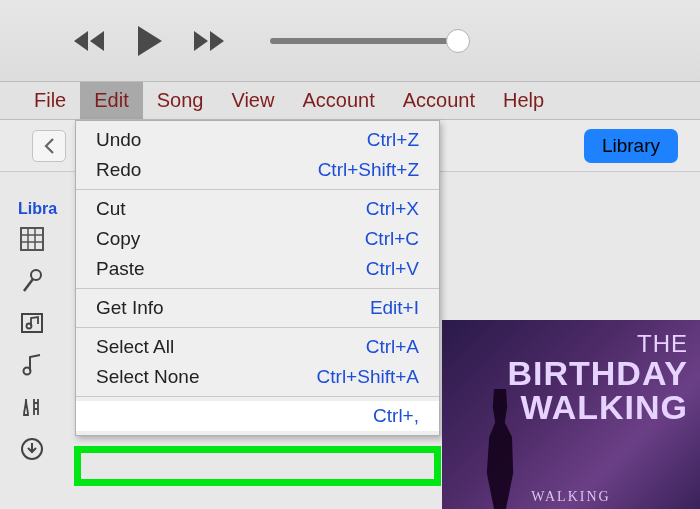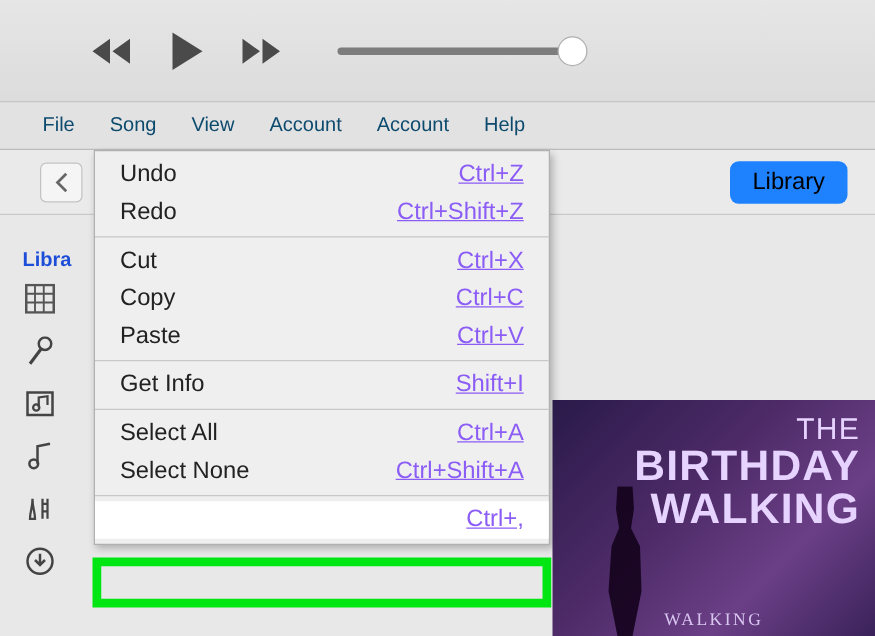--- a/index.html
+++ b/index.html
@@ -6,39 +6,39 @@
 body { width:700px; height:509px; overflow:hidden; background:#e8e8e8; position:relative; }
 
 
 .player { height:82px; background:linear-gradient(#e6e6e6,#dcdcdc); border-bottom:1px solid #bcbcbc; display:flex; align-items:center; padding-left:72px; gap:26px; }
 .pbtn { display:inline-flex; align-items:center; justify-content:center; color:#4a4a4a; }
 .slider { position:relative; width:188px; height:6px; background:#7d7d7d; border-radius:3px; margin-left:18px; }
 .slider .knob { position:absolute; right:-12px; top:-9px; width:24px; height:24px; background:#fff; border:1px solid #b0b0b0; border-radius:50%; }
 
 
 .menubar { height:38px; background:#e2e2e2; border-bottom:1px solid #bcbcbc; display:flex; align-items:stretch; padding-left:20px; }
-.menuitem { display:flex; align-items:center; padding:0 14px; font-size:16px; color:#0c4a6e; }
+.menuitem { display:flex; align-items:center; padding:0 14px; font-size:20px; color:#7f1d1d; }
 .menuitem.active { background:#a9a9a9; }
 
 
 .toolbar { height:52px; background:#eaeaea; border-bottom:1px solid #c9c9c9; display:flex; align-items:center; padding:0 22px 0 32px; }
 .backbtn { width:34px; height:32px; border:1px solid #c3c3c3; border-radius:5px; background:#f5f5f5; display:flex; align-items:center; justify-content:center; color:#666; font-size:18px; }
 .librarybtn { margin-left:auto; background:#1e82ff; color:#000000; font-size:19px; border-radius:7px; padding:6px 18px; border:none; }
 
 
 .liblabel { position:absolute; left:18px; top:200px; font-size:16px; font-weight:bold; color:#1d4ed8; }
 
 
 .sidebar { position:absolute; left:18px; top:225px; width:40px; display:flex; flex-direction:column; gap:14px; }
 .sbicon { width:28px; height:28px; color:#444; display:flex; align-items:center; justify-content:center; }
 
 
 .dropdown { position:absolute; left:75px; top:120px; width:365px; background:#efefef; border:1px solid #b0b0b0; box-shadow:2px 3px 6px rgba(0,0,0,.25); padding:4px 0; }
 .dditem { display:flex; align-items:center; font-size:19px; color:#222; padding:4px 20px; height:30px; }
-.dditem .sc { margin-left:auto; color:#8b5cf6;text-decoration:underline; }
+.dditem .sc { margin-left:auto; color:#1d4ed8; }
 .ddsep { height:1px; background:#c8c8c8; margin:4px 0; }
 .dditem.hl { background:#fff; }
 
 
 .hlbox { position:absolute; left:74px; top:446px; width:367px; height:40px; border:7px solid #00e613; pointer-events:none; }
 
 
 .album { position:absolute; left:442px; top:320px; width:258px; height:189px; background:linear-gradient(135deg,#2a1a4a,#4c2a66 40%,#6b3f86 70%,#3a225a); color:#e7d3ff; overflow:hidden;padding-left:48px; }
 .album .t1 { position:absolute; right:12px; top:12px; font-family:Georgia,serif; font-size:24px; text-align:right; line-height:1; letter-spacing:1px; }
 .album .t1 b { font-size:34px; display:block; }
@@ -64,20 +64,21 @@
         <path d="M2 2 L16 12 L2 22 Z M18 2 L32 12 L18 22 Z" fill="#4a4a4a"></path>
       </svg>
   </span>
   <div class="slider">
     <div class="knob"></div>
   </div>
 </div>
 
 <div class="menubar">
   <div class="menuitem">File</div>
+  <div class="menuitem active">Edit</div>
   <div class="menuitem">Song</div>
   <div class="menuitem">View</div>
   <div class="menuitem">Account</div>
   <div class="menuitem">Account</div>
   <div class="menuitem">Help</div>
 </div>
 
 <div class="toolbar">
   <div class="backbtn">
     <svg width="12" height="16" viewBox="0 0 12 16">
@@ -149,21 +150,21 @@
       <span>Copy</span>
       <span class="sc">Ctrl+C</span>
     </div>
   <div class="dditem">
       <span>Paste</span>
       <span class="sc">Ctrl+V</span>
     </div>
   <div class="ddsep"></div>
   <div class="dditem">
       <span>Get Info</span>
-      <span class="sc">Shift+I</span>
+      <span class="sc">Edit+I</span>
     </div>
   <div class="ddsep"></div>
   <div class="dditem">
       <span>Select All</span>
       <span class="sc">Ctrl+A</span>
     </div>
   <div class="dditem">
       <span>Select None</span>
       <span class="sc">Ctrl+Shift+A</span>
     </div>

